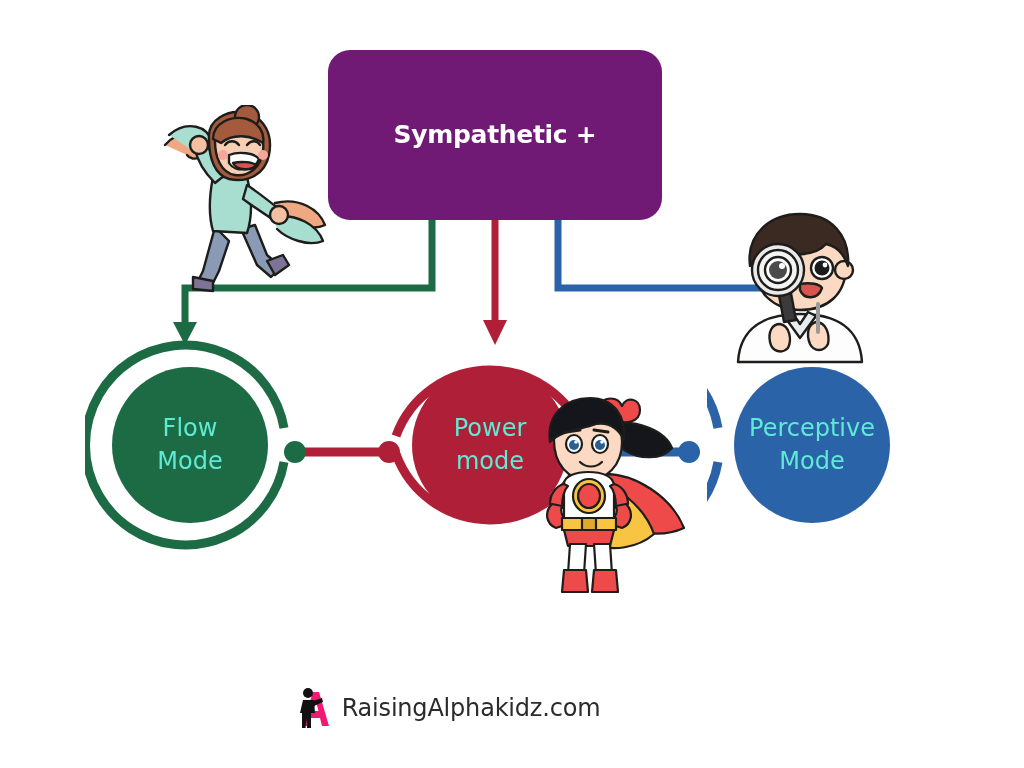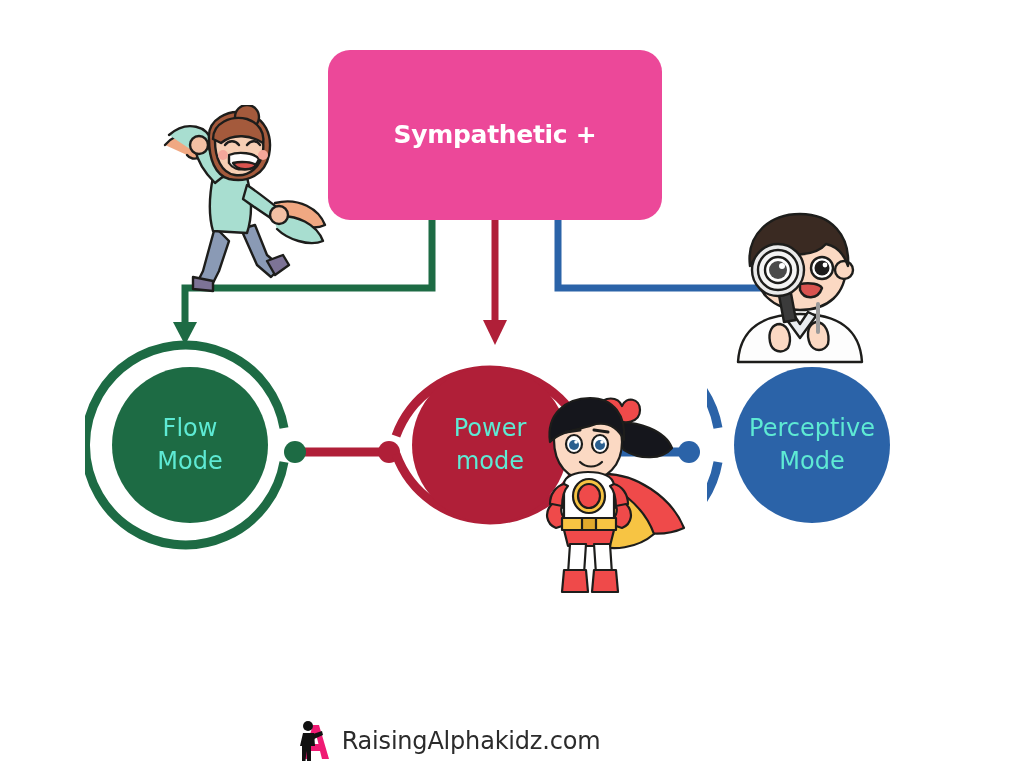--- a/index.html
+++ b/index.html
@@ -20,21 +20,21 @@
     background: #ffffff;
   }
 
   
   #title-card {
     position: absolute;
     left: 328px;
     top: 50px;
     width: 334px;
     height: 170px;
-    background: #ec4899;
+    background: #701a75;
     border-radius: 22px;
     display: flex;
     flex-direction: column;
     align-items: center;
     justify-content: center;
     z-index: 40;
   }
   #title-card .tline {
     color: #ffffff;
     font-family: "DejaVu Sans", sans-serif;
@@ -110,21 +110,20 @@
   #footer {
     position: absolute;
     left: 0;
     top: 686px;
     width: 896px;
     display: flex;
     align-items: center;
     justify-content: center;
     gap: 10px;
     z-index: 30;
-    margin-top: 33px;
   }
   #footer .brand-text {
     font-family: "DejaVu Sans", sans-serif;
     font-size: 24px;
     color: #2b2b2b;
     letter-spacing: -0.2px;
     white-space: nowrap;
   }
 </style>
 </head>

